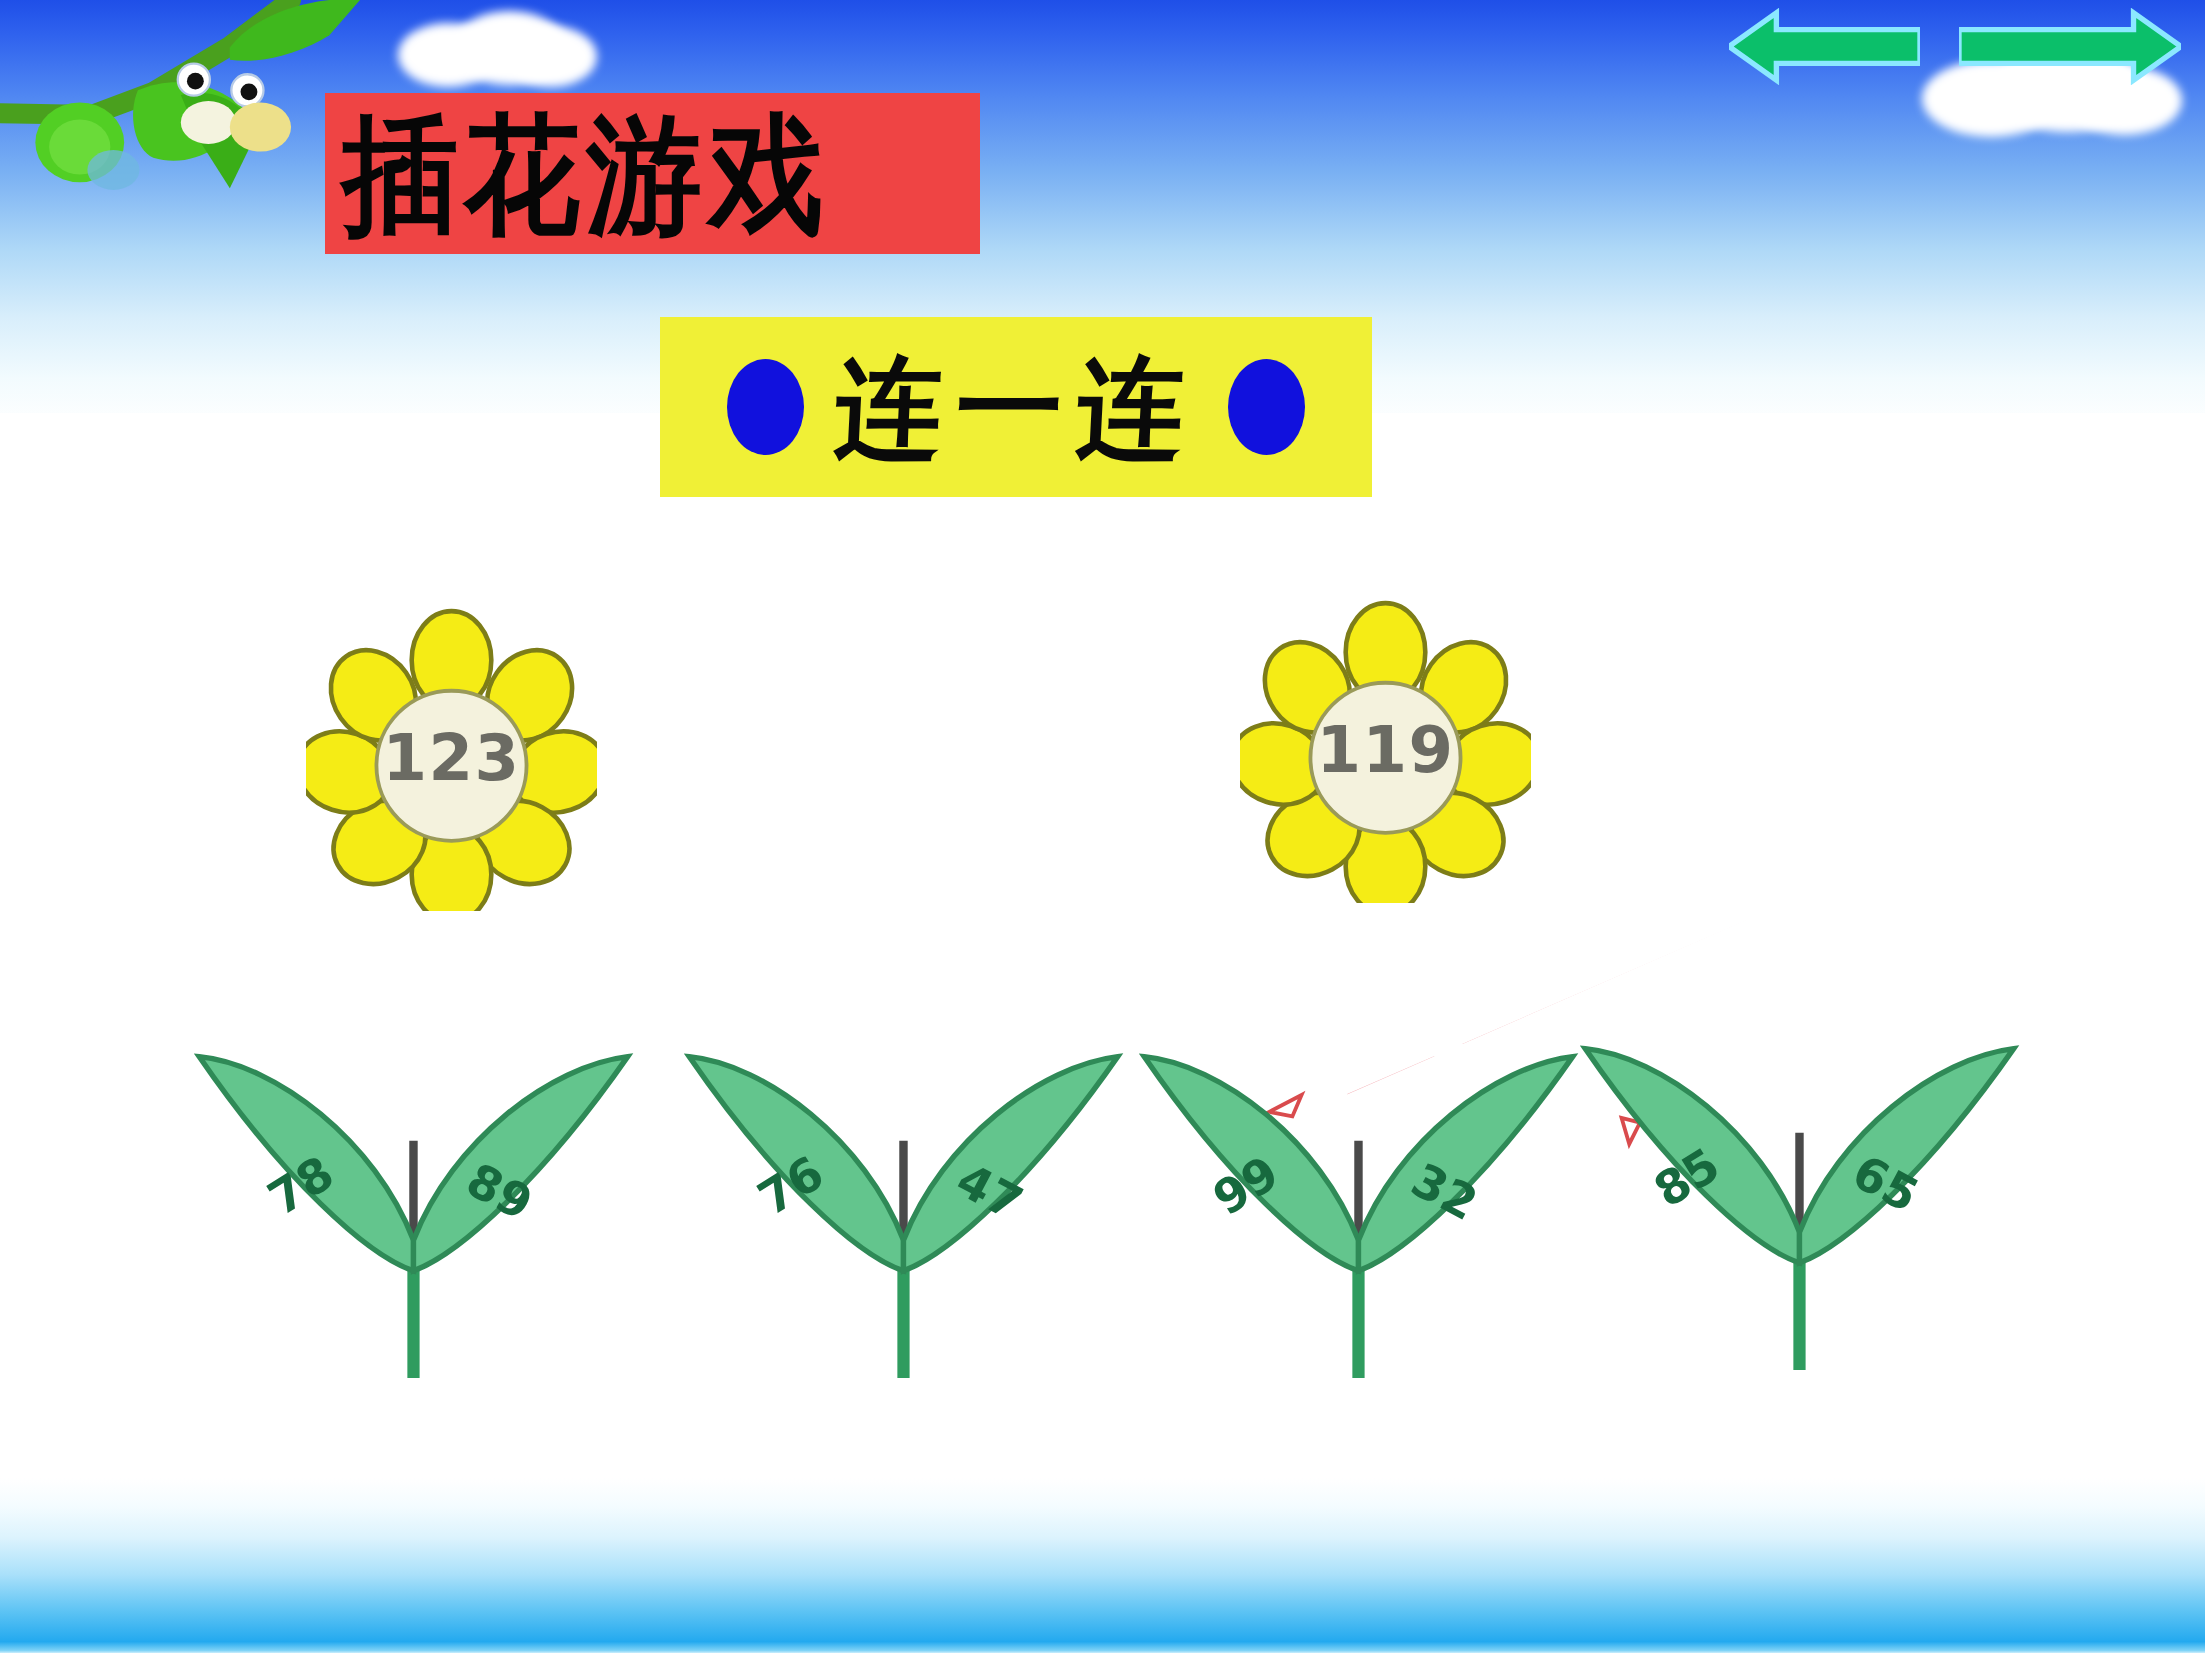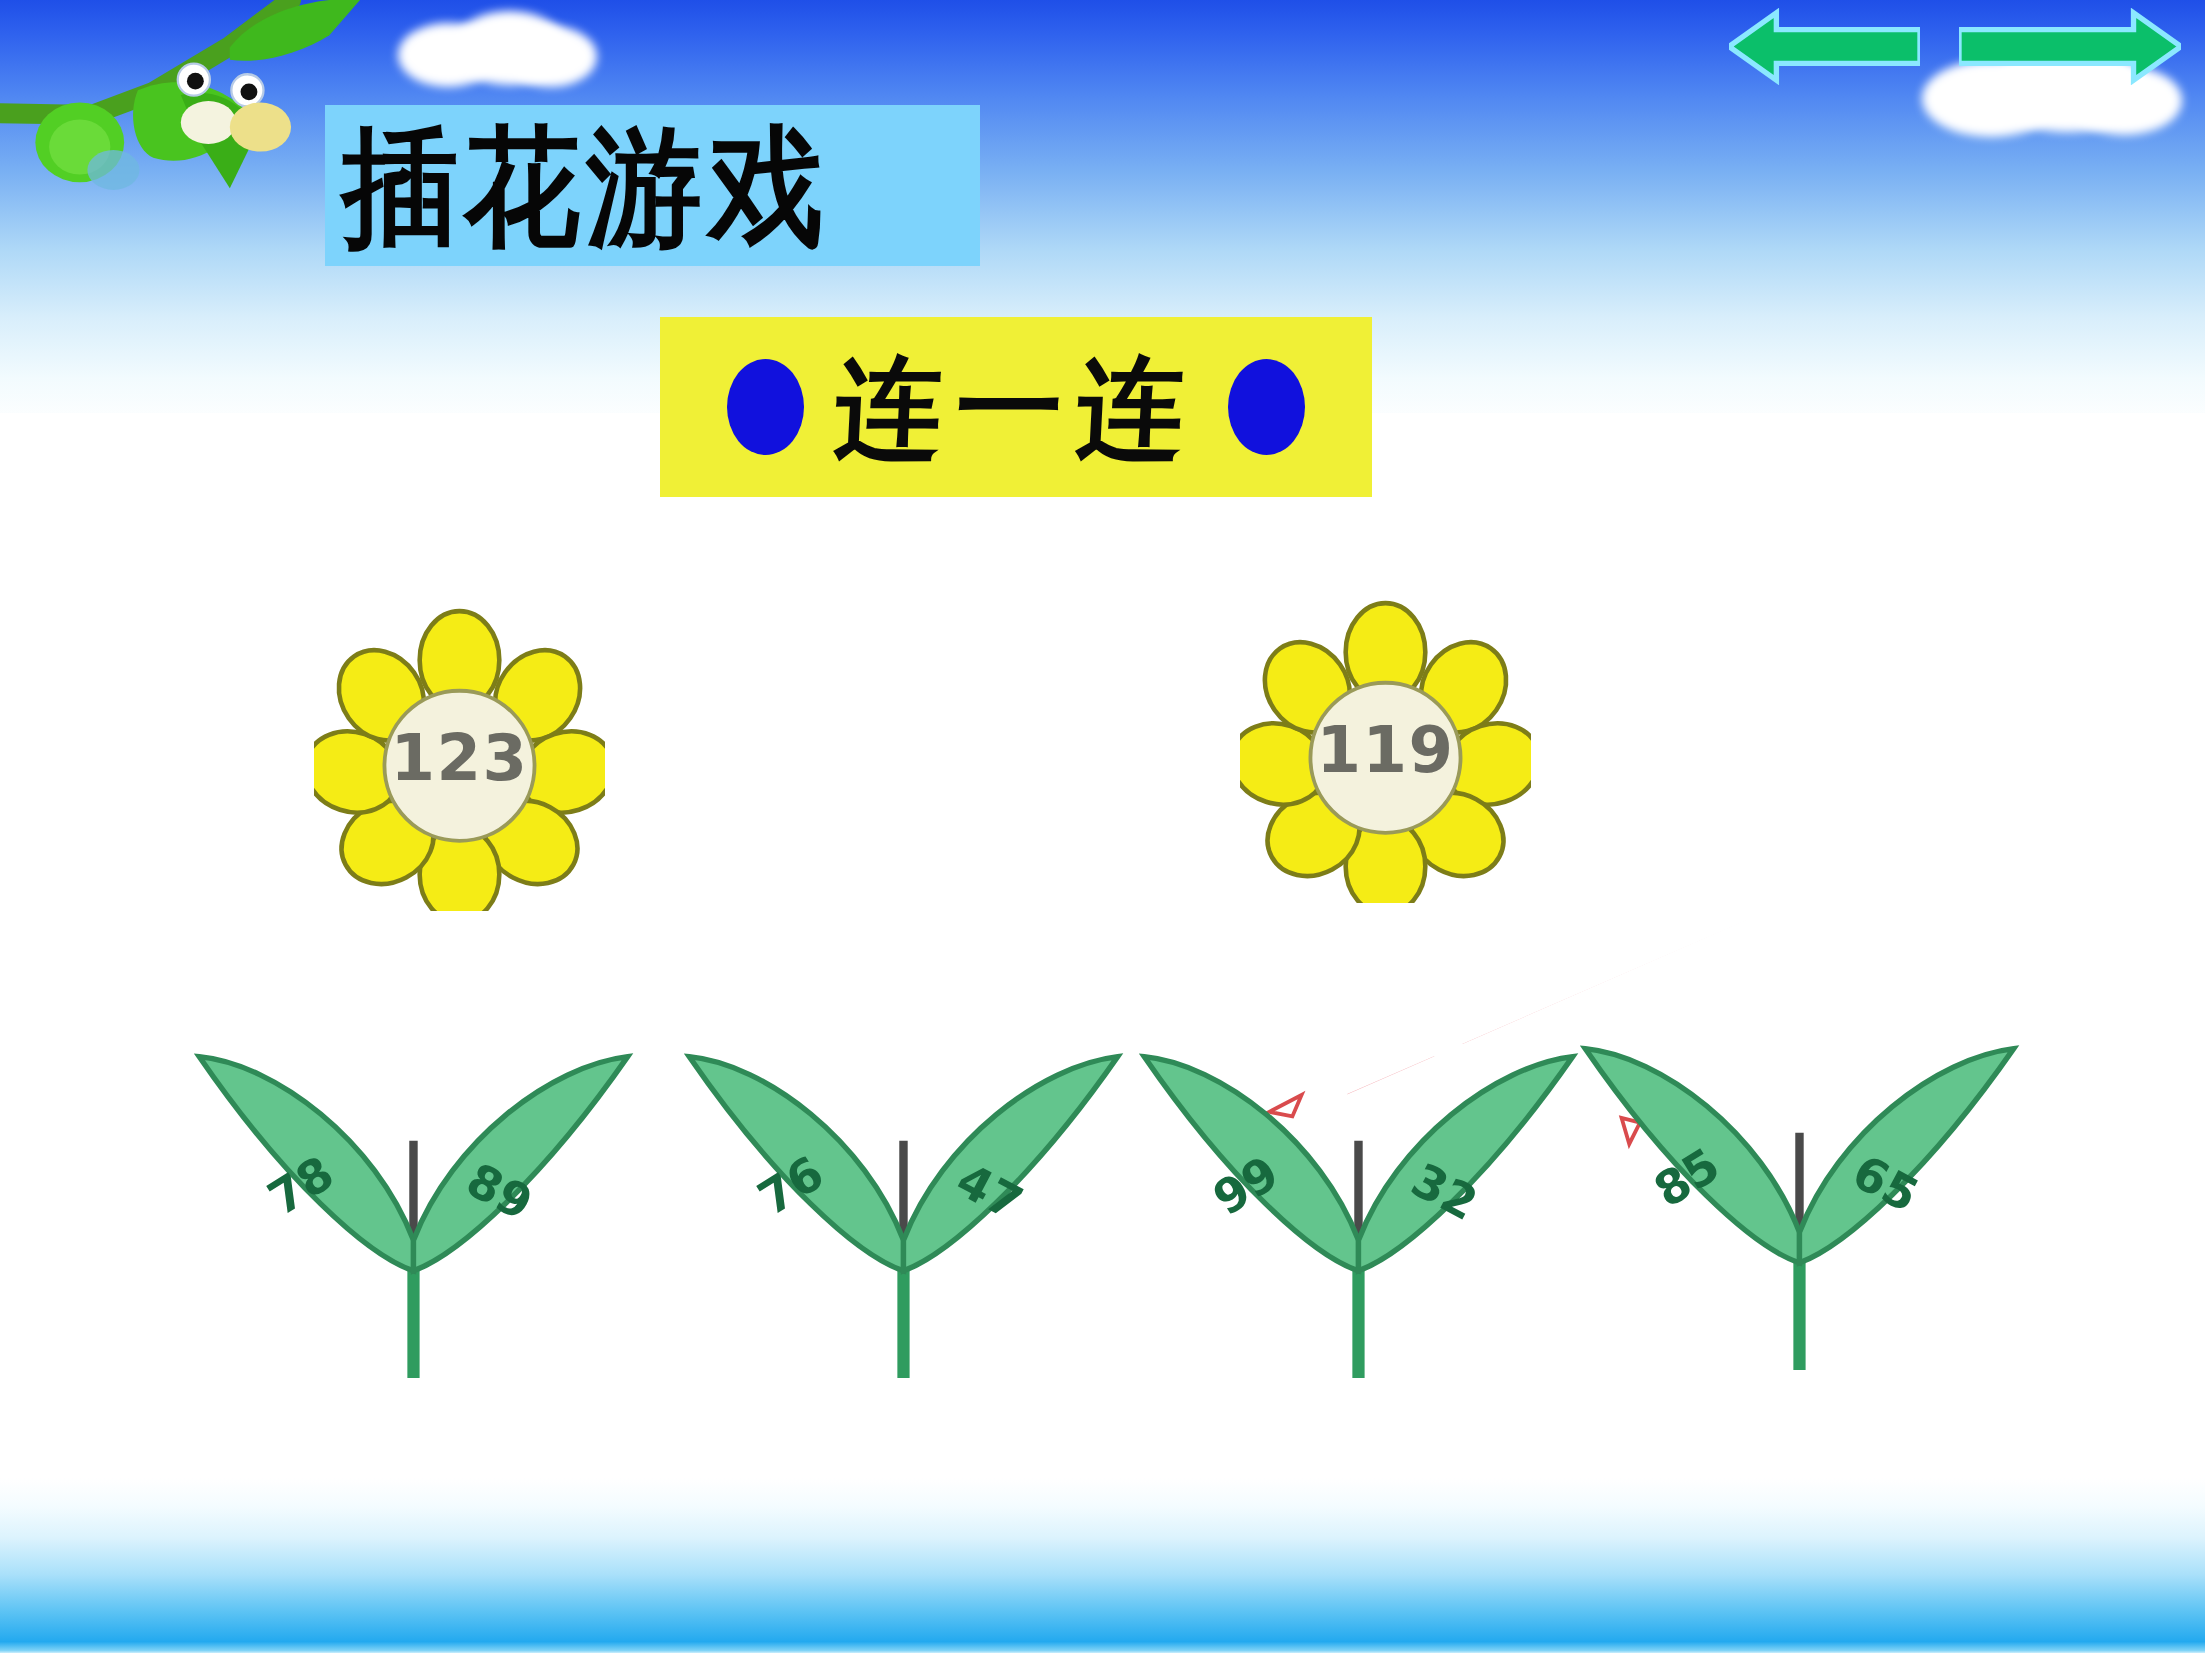--- a/index.html
+++ b/index.html
@@ -43,23 +43,23 @@
 
   
   .navbar{position:absolute;right:17px;top:3.1px;width:459px;height:92px;}
   .arrow{position:absolute;top:4.6px;height:77px;}
   .arrow-left{left:0;width:191px;}
   .arrow-right{left:230px;width:222px;}
 
   
   .title-banner{
     position:absolute;left:325px;top:93px;width:655px;height:161px;
-    background:#7dd3fc;
+    background:#ef4444;
     display:flex;align-items:center;justify-content:flex-start;
-    box-sizing:border-box;padding-left:17px;margin-top:12px;
+    box-sizing:border-box;padding-left:17px;
   }
   .title-banner .t{
     font-family:"DejaVu Serif","Liberation Serif",serif;
     font-weight:700;font-size:116px;color:#060606;
     letter-spacing:6.1px;line-height:1;white-space:nowrap;
     transform:scaleY(1.12);
   }
 
   
   .sub-banner{
@@ -79,21 +79,21 @@
   .connectors{position:absolute;left:0;top:0;width:2205px;height:1654px;pointer-events:none;}
 
   
   .flower{position:absolute;width:291px;height:306px;}
   .flower .num{
     position:absolute;left:0;top:0;width:291px;height:306px;
     display:flex;align-items:center;justify-content:center;
     font-family:"DejaVu Sans","Liberation Sans",sans-serif;
     font-weight:600;font-size:64px;color:#6b6b63;letter-spacing:1.5px;
   }
-  .f1{left:314px;top:605px;}
+  .f1{left:306px;top:605px;}
   .f2{left:808px;top:597px;}
   .f3{left:1240px;top:597px;}
   .f4{left:1650px;top:590px;}
 
   
   .plant{position:absolute;width:459px;height:329px;}
   .p1{left:184px;top:1049px;}
   .p2{left:674px;top:1049px;}
   .p3{left:1129px;top:1049px;}
   .p4{left:1570px;top:1041px;}

